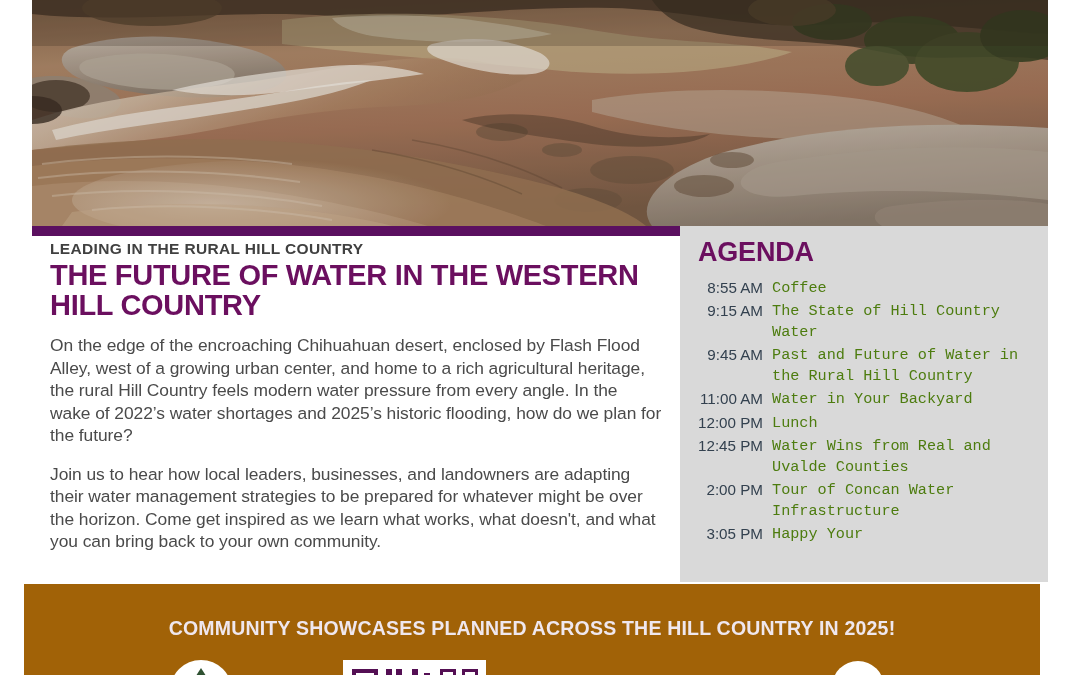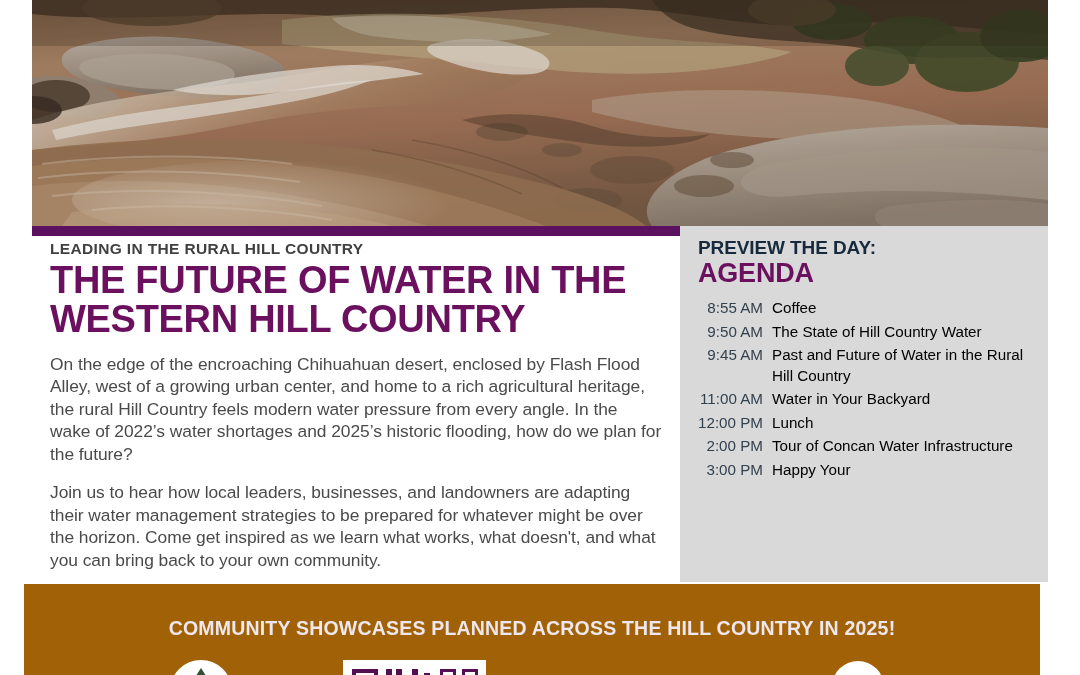--- a/index.html
+++ b/index.html
@@ -54,21 +54,21 @@
   .eyebrow {
     font-size: 15.5px;
     font-weight: bold;
     letter-spacing: 0.35px;
     color: #404040;
     text-transform: uppercase;
     line-height: 1.1;
     margin: 0 0 4px 0;
   }
   .headline {
-    font-size: 38px;
+    font-size: 29px;
     font-weight: bold;
     color: #6b0f5f;
     text-transform: uppercase;
     line-height: 1.02;
     letter-spacing: -0.3px;
     margin: 0 0 14px 0;
   }
   .body-para {
     font-size: 17.4px;
     line-height: 1.295;
@@ -118,24 +118,25 @@
     font-size: 15.2px;
     color: #33414f;
     padding: 0 9px 3px 0;
     line-height: 1.35;
     vertical-align: top;
     width: 1%;
   }
   .agenda-item {
     display: table-cell;
     font-size: 15.2px;
-    color: #000000;
+    color: #4d7c0f;
     padding: 0 0 3px 0;
     line-height: 1.35;
     vertical-align: top;
+    font-family: Liberation Mono, monospace;
   }
 
   
   .banner {
     position: absolute;
     left: 24px;
     top: 584px;
     width: 1016px;
     height: 114px;
     background: #a16207;
@@ -299,49 +300,52 @@
   <div class="purple-rule"></div>
 
   <div class="left-col">
     <div class="eyebrow">LEADING IN THE RURAL HILL COUNTRY</div>
     <h1 class="headline">THE FUTURE OF WATER IN THE WESTERN HILL COUNTRY</h1>
     <p class="body-para">On the edge of the encroaching Chihuahuan desert, enclosed by Flash Flood Alley, west of a growing urban center, and home to a rich agricultural heritage, the rural Hill Country feels modern water pressure from every angle. In the wake of 2022’s water shortages and 2025’s historic flooding, how do we plan for the future?</p>
     <p class="body-para">Join us to hear how local leaders, businesses, and landowners are adapting their water management strategies to be prepared for whatever might be over the horizon. Come get inspired as we learn what works, what doesn't, and what you can bring back to your own community.</p>
   </div>
 
   <div class="agenda">
-    <div class="agenda-kicker">PREVIEW THE DAY:</div>
     <div class="agenda-title">AGENDA</div>
     <div class="agenda-list">
       <div class="agenda-row">
         <div class="agenda-time">8:55 AM</div>
         <div class="agenda-item">Coffee</div>
       </div>
       <div class="agenda-row">
-        <div class="agenda-time">9:50 AM</div>
+        <div class="agenda-time">9:15 AM</div>
         <div class="agenda-item">The State of Hill Country Water</div>
       </div>
       <div class="agenda-row">
         <div class="agenda-time">9:45 AM</div>
         <div class="agenda-item">Past and Future of Water in the Rural Hill Country</div>
       </div>
       <div class="agenda-row">
         <div class="agenda-time">11:00 AM</div>
         <div class="agenda-item">Water in Your Backyard</div>
       </div>
       <div class="agenda-row">
         <div class="agenda-time">12:00 PM</div>
         <div class="agenda-item">Lunch</div>
       </div>
       <div class="agenda-row">
+        <div class="agenda-time">12:45 PM</div>
+        <div class="agenda-item">Water Wins from Real and Uvalde Counties</div>
+      </div>
+      <div class="agenda-row">
         <div class="agenda-time">2:00 PM</div>
         <div class="agenda-item">Tour of Concan Water Infrastructure</div>
       </div>
       <div class="agenda-row">
-        <div class="agenda-time">3:00 PM</div>
+        <div class="agenda-time">3:05 PM</div>
         <div class="agenda-item">Happy Your</div>
       </div>
     </div>
   </div>
 
   <div class="banner">
     <div class="banner-text">COMMUNITY SHOWCASES PLANNED ACROSS THE HILL COUNTRY IN 2025!</div>
   </div>
 
   <div class="badge-circle badge-left"></div>

